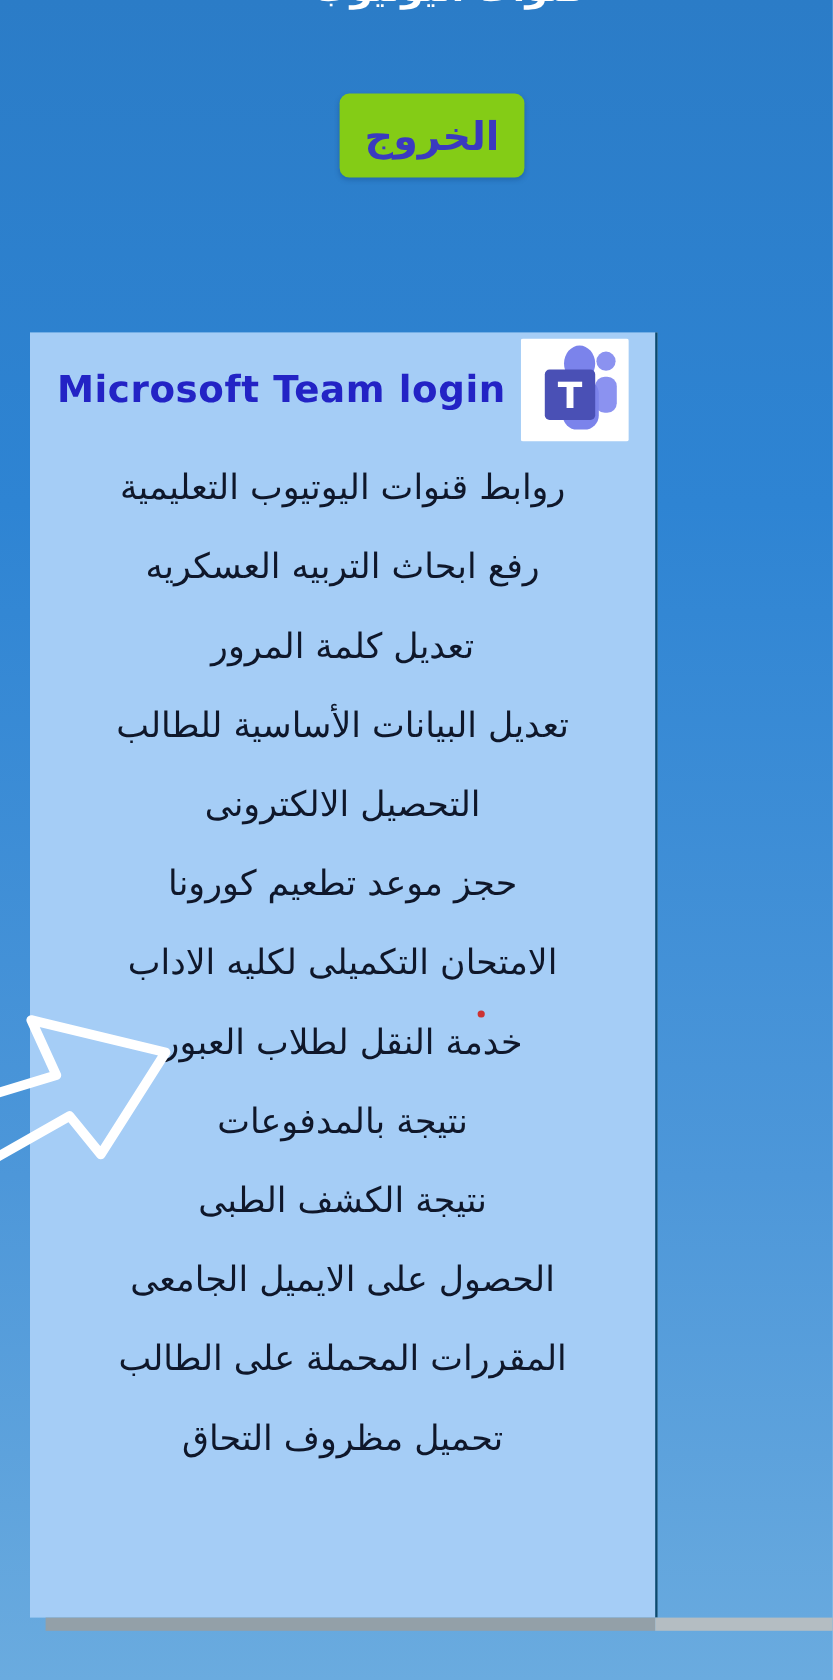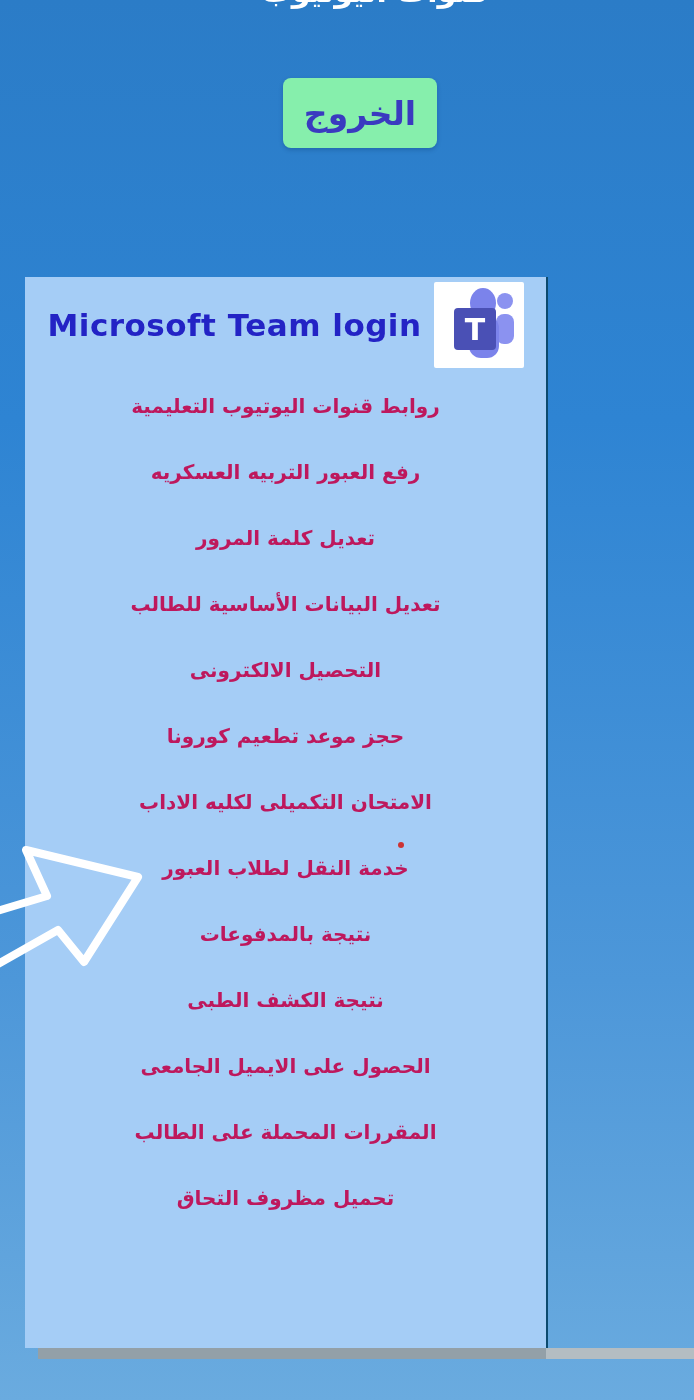--- a/index.html
+++ b/index.html
@@ -9,21 +9,21 @@
     background:linear-gradient(180deg,#2b7cc7 0%,#2e84d3 30%,#4d97d9 70%,#6aabdf 100%);
     font-family:"DejaVu Sans","Liberation Sans",sans-serif;
   }
   .clipped-top{
     position:absolute;top:-26px;left:230px;width:290px;
     text-align:center;color:#ffffff;font-size:30px;font-weight:bold;
     white-space:nowrap;
   }
   .logout-btn{
     position:absolute;left:283px;top:78px;width:154px;height:70px;
-    background:#86efac;border:none;border-radius:8px;
+    background:#84cc16;border:none;border-radius:8px;
     box-shadow:0 2px 4px rgba(0,40,90,.25);
     color:#3a3ac0;font-size:33px;font-weight:bold;
     font-family:"DejaVu Sans","Liberation Sans",sans-serif;
     display:flex;align-items:center;justify-content:center;
     cursor:pointer;
   }
   .panel{
     position:absolute;left:25px;top:277px;width:521px;height:1071px;
     background:#a5cdf6;overflow:hidden;
     border-right:2px solid #0c4a6e;
@@ -32,21 +32,21 @@
     height:96px;display:flex;align-items:center;justify-content:center;
     gap:12px;cursor:pointer;
   }
   .teams-title{
     color:#2323c5;font-size:31px;font-weight:bold;letter-spacing:.5px;
   }
   .teams-icon{width:90px;height:86px;display:block;}
   .menu-list{display:flex;flex-direction:column;}
   .menu-item{
     height:66px;display:flex;align-items:center;justify-content:center;
-    color:#be185d;font-size:20px;font-weight:700;
+    color:#0f172a;font-size:29px;font-weight:400;
     cursor:pointer;white-space:nowrap;
   }
   .red-dot{
     position:absolute;left:373px;top:565px;width:6px;height:6px;
     border-radius:50%;background:#cc3333;
   }
   .shadow-bar-left{
     position:absolute;left:38px;top:1348px;width:508px;height:11px;
     background:#93a0a8;
   }
@@ -78,21 +78,21 @@
         <rect x="62" y="32" width="18" height="30" rx="8" fill="#8b92f0"></rect>
         <rect x="35" y="34" width="30" height="42" rx="12" fill="#7b83eb"></rect>
         <rect x="20" y="26" width="42" height="42" rx="4" fill="#4a50b5"></rect>
         <text x="41" y="58" text-anchor="middle" font-size="30" font-weight="bold" font-family="DejaVu Sans, Liberation Sans, sans-serif" fill="#ffffff">T</text>
       </svg>
     </span>
   </div>
 
   <div class="menu-list">
       <div class="menu-item" dir="rtl">روابط قنوات اليوتيوب التعليمية</div>
-      <div class="menu-item" dir="rtl">رفع العبور التربيه العسكريه</div>
+      <div class="menu-item" dir="rtl">رفع ابحاث التربيه العسكريه</div>
       <div class="menu-item" dir="rtl">تعديل كلمة المرور</div>
       <div class="menu-item" dir="rtl">تعديل البيانات الأساسية للطالب</div>
       <div class="menu-item" dir="rtl">التحصيل الالكترونى</div>
       <div class="menu-item" dir="rtl">حجز موعد تطعيم كورونا</div>
       <div class="menu-item" dir="rtl">الامتحان التكميلى لكليه الاداب</div>
       <div class="menu-item" dir="rtl">خدمة النقل لطلاب العبور</div>
       <div class="menu-item" dir="rtl">نتيجة بالمدفوعات</div>
       <div class="menu-item" dir="rtl">نتيجة الكشف الطبى</div>
       <div class="menu-item" dir="rtl">الحصول على الايميل الجامعى</div>
       <div class="menu-item" dir="rtl">المقررات المحملة على الطالب</div>

